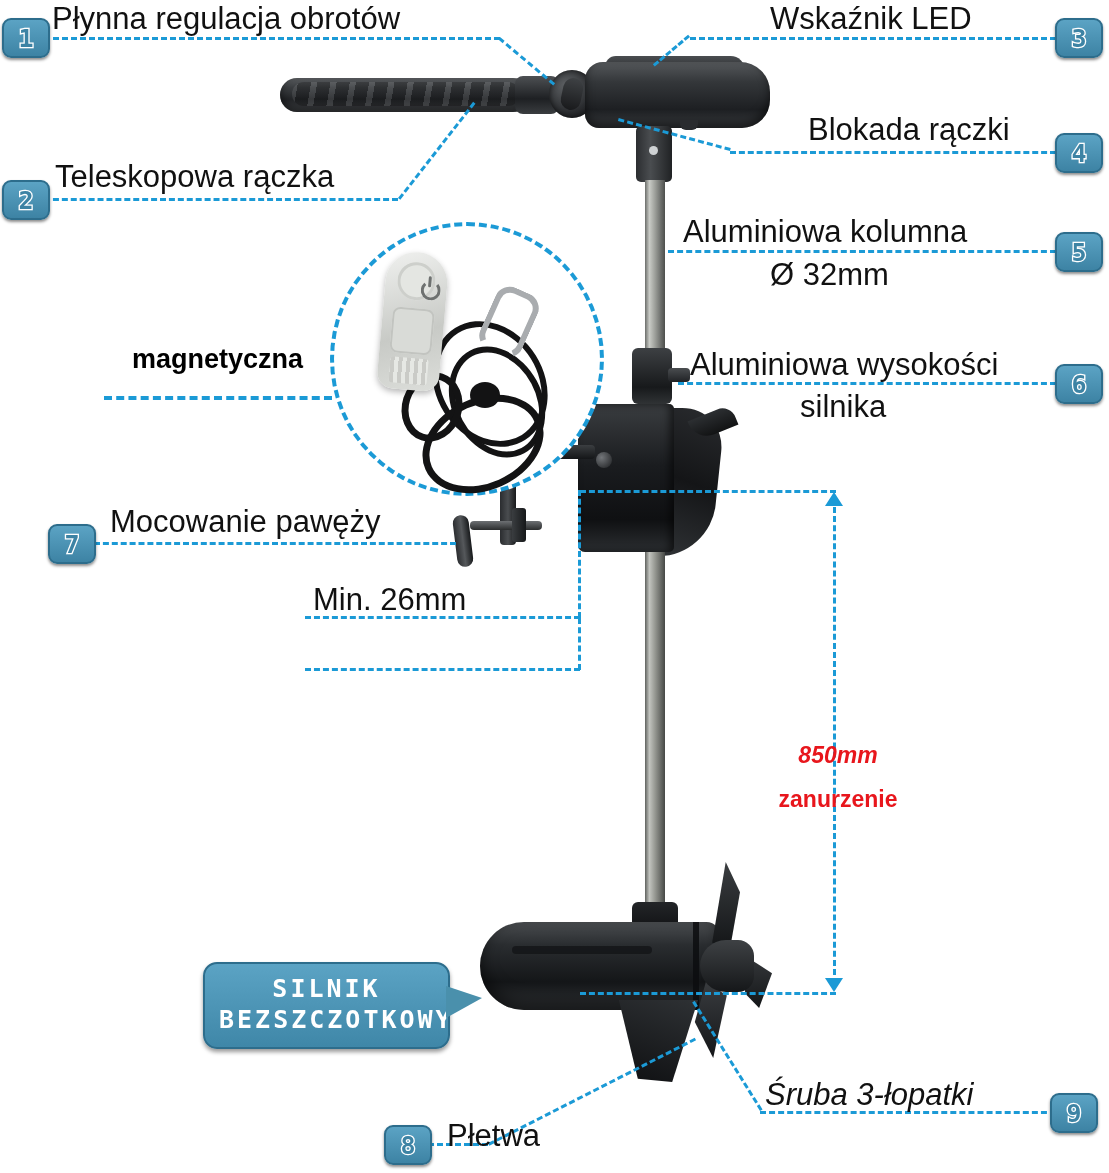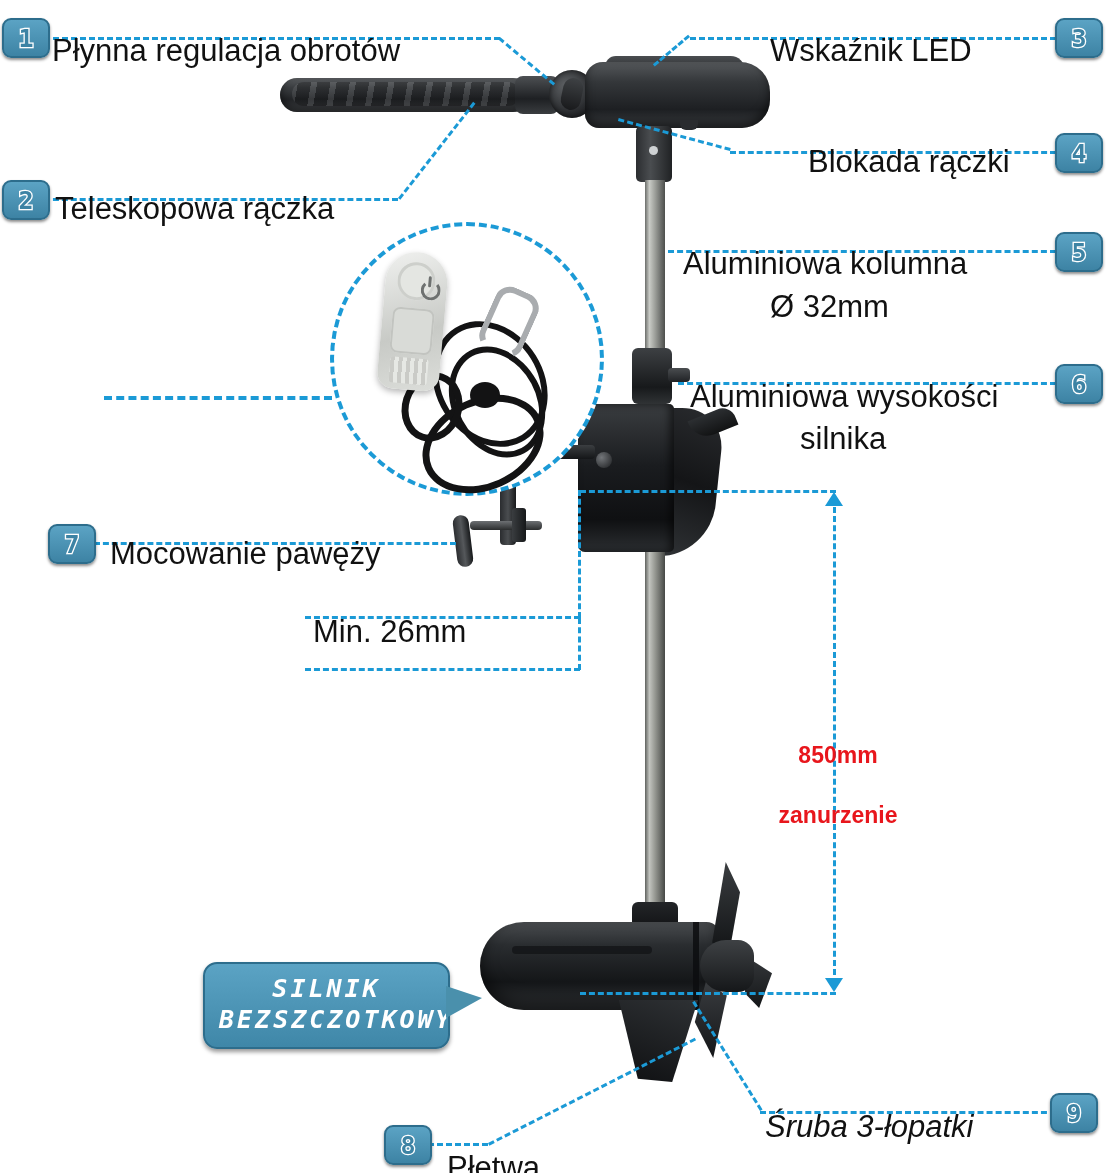--- a/index.html
+++ b/index.html
@@ -2,21 +2,21 @@
 <html><head>
 <meta charset="utf-8">
 <style>
   html,body{margin:0;padding:0;background:#fff;}
   body{width:1109px;height:1173px;position:relative;overflow:hidden;
        font-family:"Liberation Sans","DejaVu Sans",sans-serif;color:#000;}
 
   #stage{position:absolute;left:0;top:0;width:1109px;height:1173px;}
 
   
-  .callout{position:absolute;font-size:31px;line-height:1.08;color:#111;white-space:pre;margin-top:32px;}
+  .callout{position:absolute;font-size:31px;line-height:1.08;color:#111;white-space:pre;}
 
   .bold-label{position:absolute;font-size:27px;font-weight:bold;line-height:1.22;
               text-align:center;color:#000;white-space:pre;}
 
   .red-note{position:absolute;font-size:23px;font-weight:bold;color:#e8161c;
             line-height:1.38;text-align:center;white-space:pre;}
 
   
   .badge{position:absolute;width:44px;height:36px;border-radius:9px;
          background:linear-gradient(#5ba3c4,#3d83a4);
@@ -43,21 +43,21 @@
        border-left:9px solid transparent;border-right:9px solid transparent;}
   .arrow-up{border-bottom:14px solid #1b9ad6;}
   .arrow-dn{border-top:14px solid #1b9ad6;}
 
   
   .bubble{position:absolute;background:linear-gradient(#5ba3c4,#3f87a8);
           border:2px solid #2d6d8c;border-radius:14px;
           box-shadow:0 3px 4px rgba(0,0,0,.4);
           color:#fff;font-size:25px;font-weight:bold;letter-spacing:3px;
           text-align:center;line-height:1.25;padding:9px 14px 11px;
-          font-family:"DejaVu Sans Mono","Liberation Mono",monospace;font-style:italic;}
+          font-family:"DejaVu Sans Mono","Liberation Mono",monospace;}
   .bubble .tail{position:absolute;right:-34px;top:22px;width:0;height:0;
           border-top:12px solid transparent;border-bottom:20px solid transparent;
           border-left:36px solid #4a90ac;}
 
   
   .grip{position:absolute;left:280px;top:78px;width:250px;height:34px;
         border-radius:17px/17px;
         background:linear-gradient(180deg,#5a5d60 0%,#3a3d40 28%,#232528 62%,#434649 100%);
         box-shadow:inset 0 -4px 8px rgba(0,0,0,.55);}
   .grip:after{content:"";position:absolute;inset:4px 10px 6px 12px;border-radius:14px;
@@ -289,25 +289,26 @@
   <div class="callout" style="left:683px;top:215px;">Aluminiowa kolumna</div>
   <div class="callout" style="left:770px;top:258px;">Ø 32mm</div>
 
   <div class="callout" style="left:690px;top:348px;">Aluminiowa wysokości</div>
   <div class="callout" style="left:800px;top:390px;">silnika</div>
 
   <div class="callout" style="left:110px;top:505px;">Mocowanie pawęży</div>
   <div class="callout" style="left:447px;top:1119px;">Płetwa</div>
   <div class="callout" style="left:765px;top:1078px;font-style:italic;">Śruba 3-łopatki</div>
 
+  <div class="bold-label" style="left:100px;top:343px;width:235px;">magnetyczna</div>
 
   <div class="callout" style="left:313px;top:583px;">Min. 26mm</div>
 
-  <div class="red-note" style="left:748px;top:740px;width:180px;">850mm</div>
-  <div class="red-note" style="left:748px;top:800px;width:180px;">zanurzenie</div>
+  <div class="red-note" style="left:748px;top:740px;width:180px;font-style:italic;">850mm</div>
+  <div class="red-note" style="left:748px;top:784px;width:180px;">zanurzenie</div>
 
   <div class="badge" style="left:2px;top:18px;">
     <span>1</span>
     </div>
   <div class="badge" style="left:2px;top:180px;">
     <span>2</span>
     </div>
   <div class="badge" style="left:1055px;top:18px;">
     <span>3</span>
     </div>

